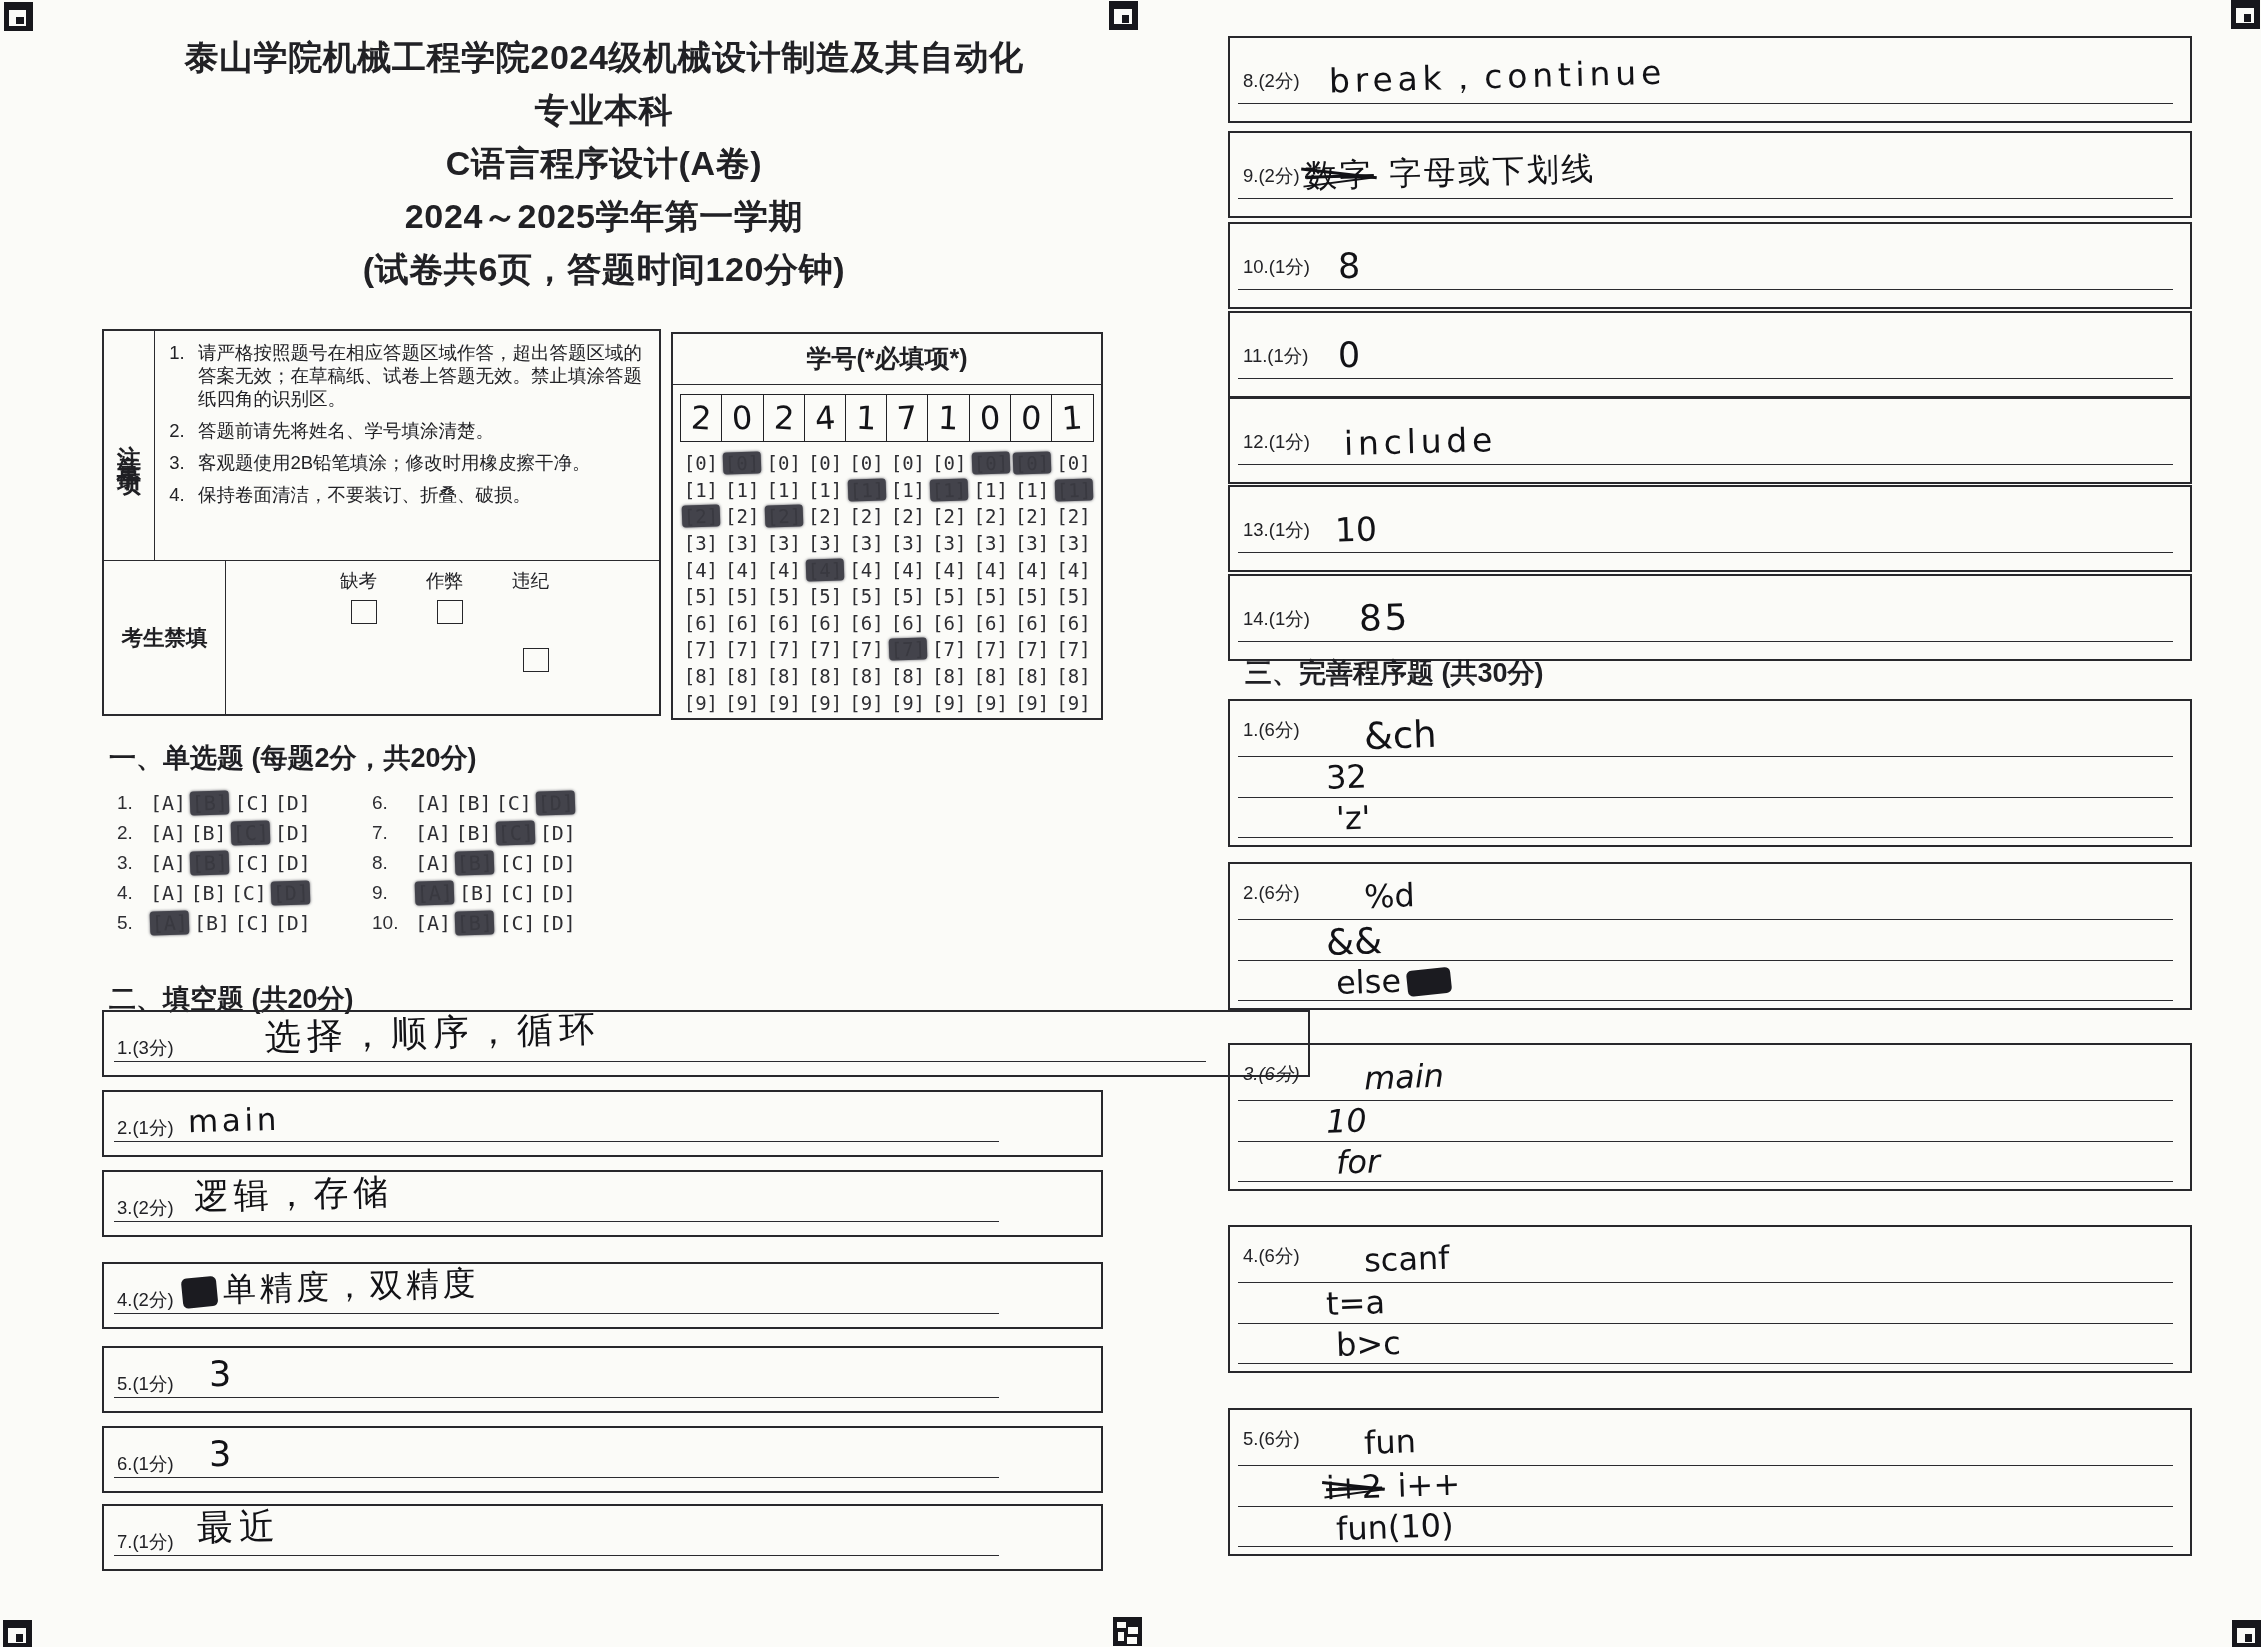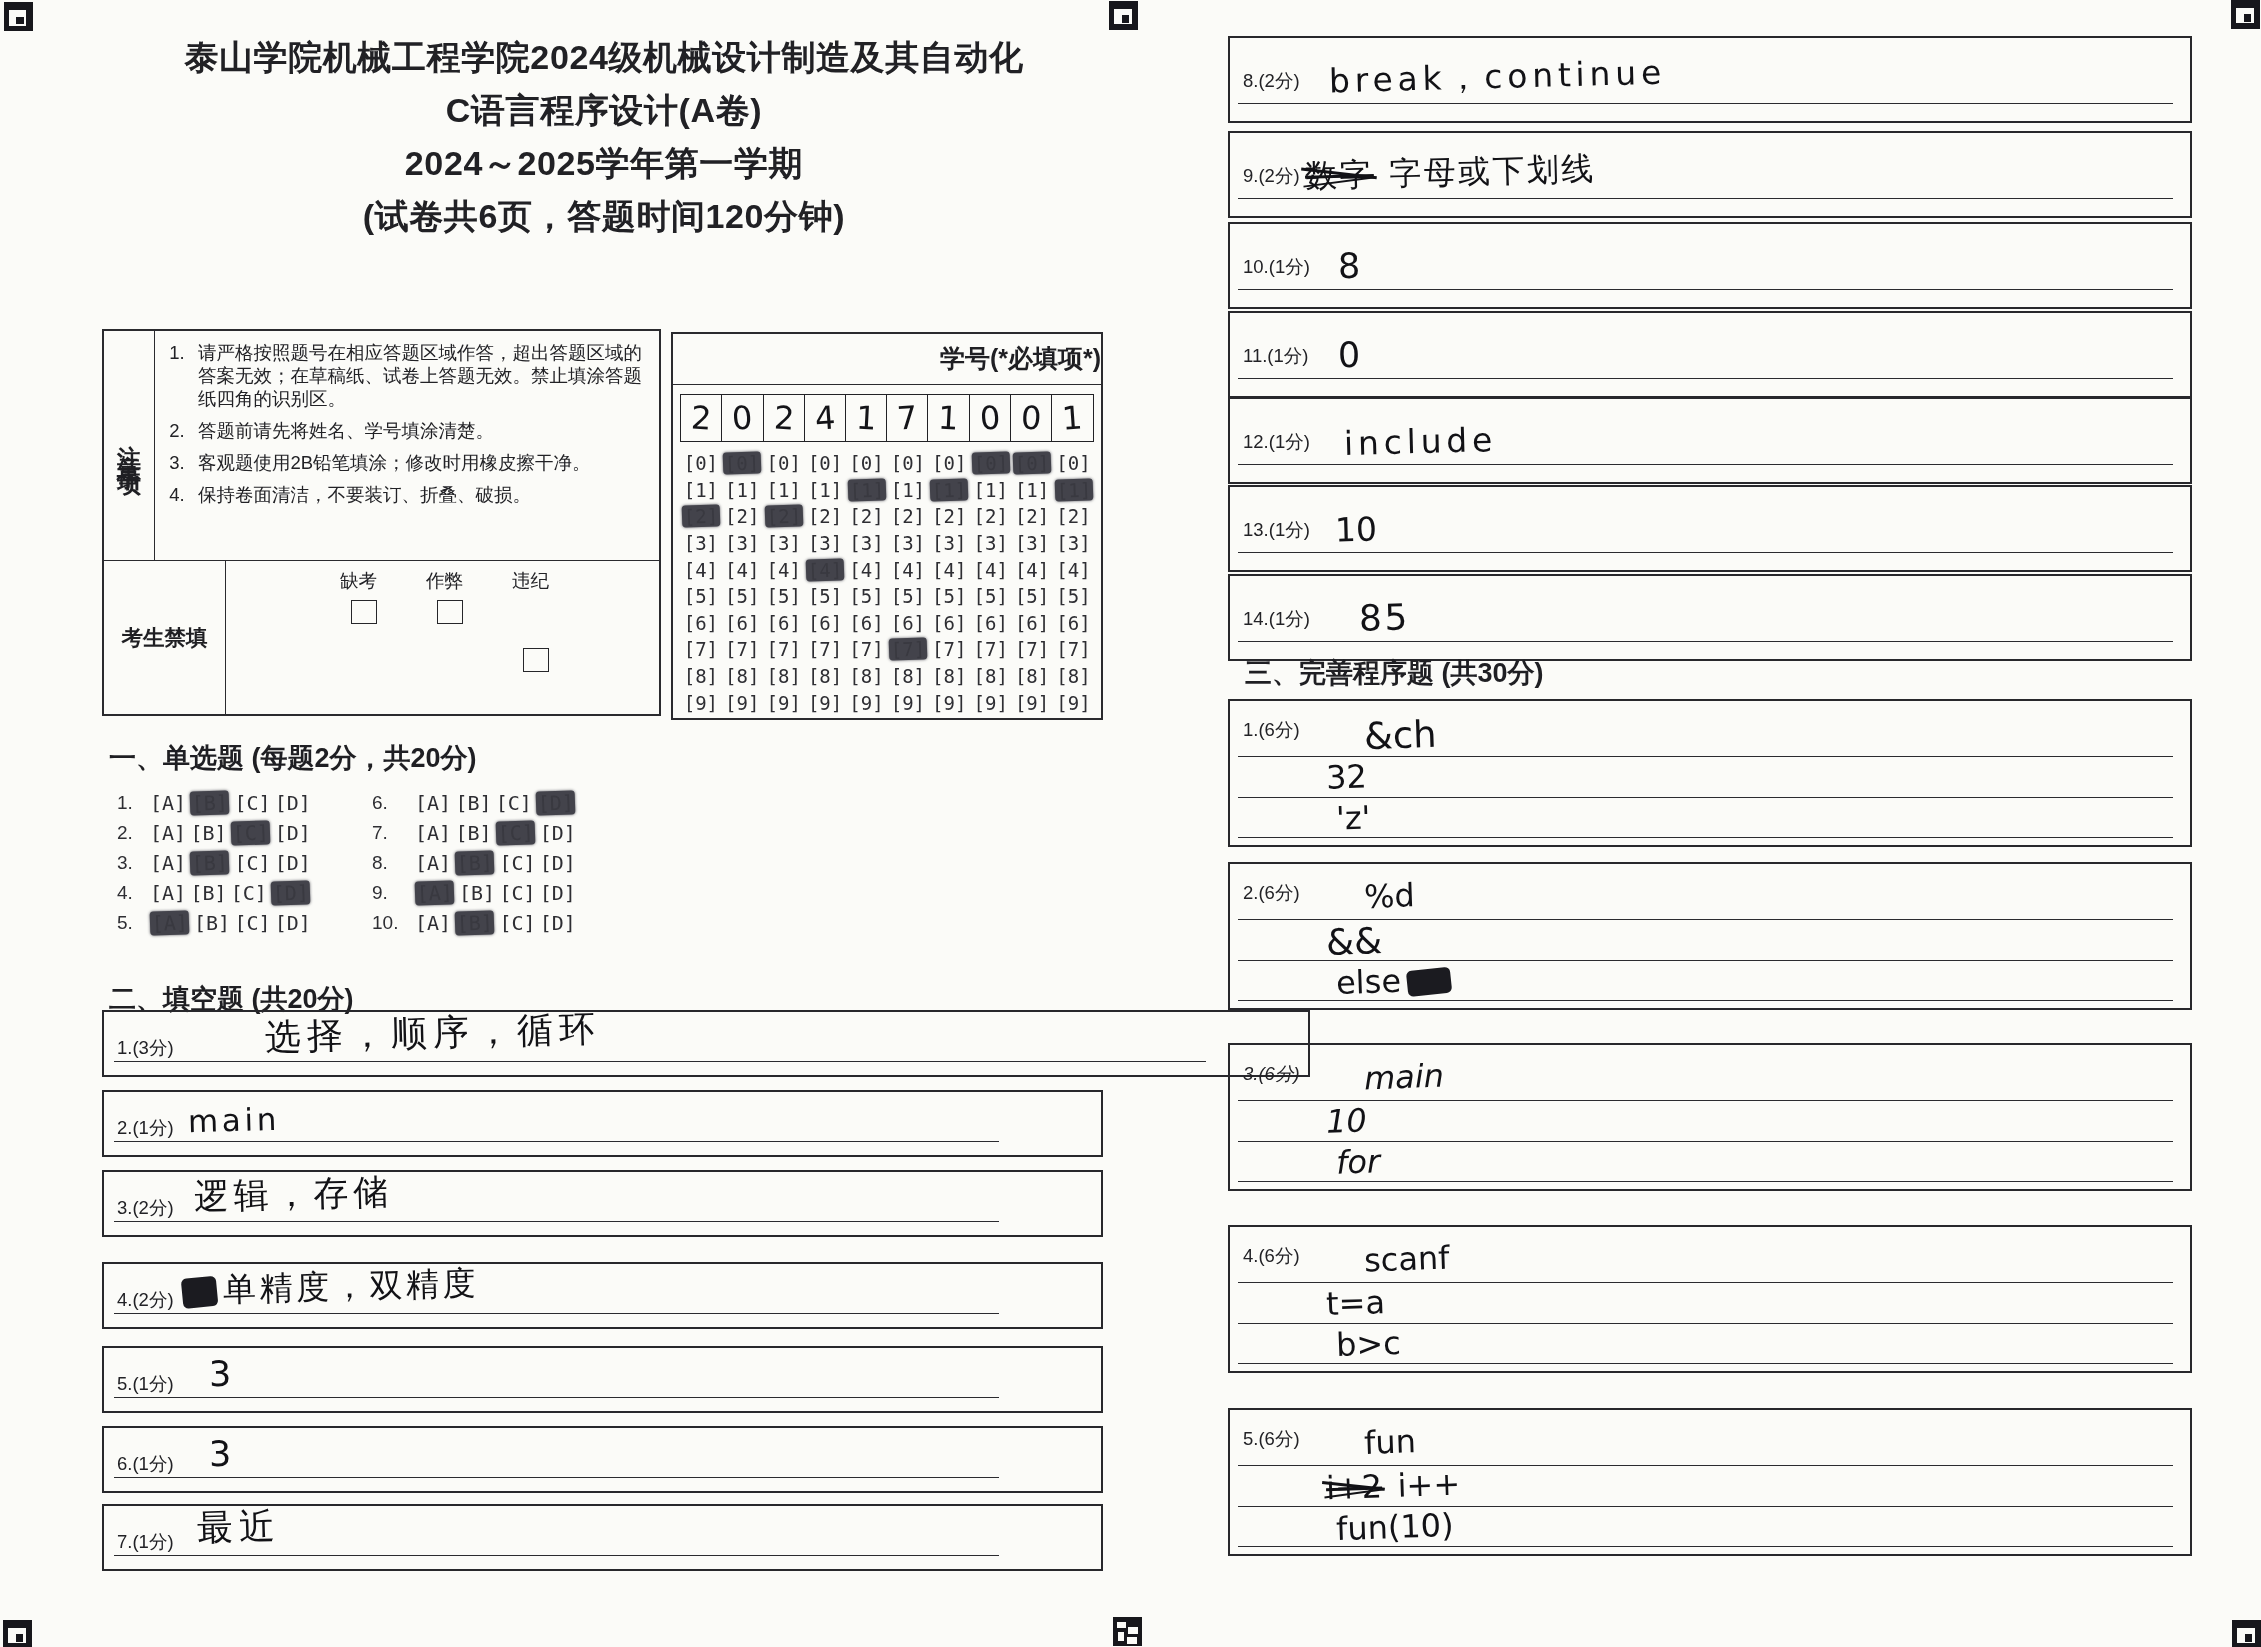--- a/index.html
+++ b/index.html
@@ -35,21 +35,21 @@
   .swatch{width:37px;height:25px;background:#131316;margin:0 14.3px 0 2.4px;}
   .wbox{width:32px;height:29px;border:1.8px solid #26262a;display:flex;align-items:center;justify-content:center;
         font-size:18px;margin-left:7.2px;color:#2a2a2e;}
   
   .forbidden-content{flex:1;position:relative;}
   .fcol{position:absolute;top:7.2px;width:60px;display:flex;flex-direction:column;align-items:flex-end;}
   .fcol .flab{font-size:18.5px;color:#222226;}
   .fcheck{width:26px;height:24px;border:1.8px solid #26262a;margin-top:7.2px;box-sizing:border-box;}
   
   .id-box{position:absolute;left:671px;top:332px;width:432px;height:388px;border:2.4px solid #2a2a2e;box-sizing:border-box;}
-  .id-title{position:absolute;left:0;top:8.4px;width:100%;text-align:right;font-size:25px;font-weight:600;}
+  .id-title{position:absolute;left:0;top:8.4px;width:100%;text-align:center;font-size:25px;font-weight:600;}
   .id-hr{position:absolute;left:0;top:50px;width:100%;border-top:1.8px solid #2a2a2e;}
   .id-digit-row{position:absolute;left:7.2px;top:60px;width:414px;height:48px;border:1.8px solid #222226;
                 display:grid;grid-template-columns:repeat(10,1fr);box-sizing:border-box;}
   .idcell{border-right:1.8px solid #222226;display:flex;align-items:center;justify-content:center;}
   .idcell:last-child{border-right:none;}
   .idhw{font-family:"DejaVu Sans",sans-serif;font-size:32px;color:#141418;transform:rotate(-4deg);}
   .idcell:nth-child(odd) .idhw{transform:rotate(3deg);}
   .id-bubble-grid{position:absolute;left:7.2px;top:116px;width:414px;display:grid;
                   grid-template-columns:repeat(10,1fr);grid-auto-rows:26.6px;align-items:center;justify-items:center;}
   .bub{font-family:"DejaVu Sans Mono",monospace;font-size:19px;color:#2e2e33;}
@@ -126,20 +126,21 @@
       <div class="mw3"></div>
       <div class="mw4"></div>
     </div>
   <div class="marker" style="left:2232px;top:1620px;">
       <div class="mw"></div>
       <div class="mb"></div>
     </div>
 
   <div class="title-block">
     <div>泰山学院机械工程学院2024级机械设计制造及其自动化</div>
+    <div>专业本科</div>
     <div>C语言程序设计(A卷)</div>
     <div>2024～2025学年第一学期</div>
     <div>(试卷共6页，答题时间120分钟)</div>
   </div>
 
   <div class="notice-box">
     <div class="nrow nrow1">
       <div class="nlabel">
         <span class="vtext">注意事项</span>
       </div>

